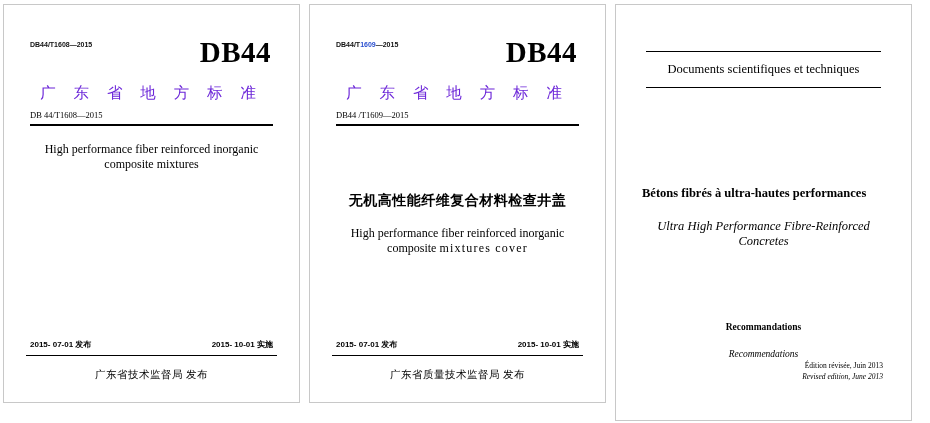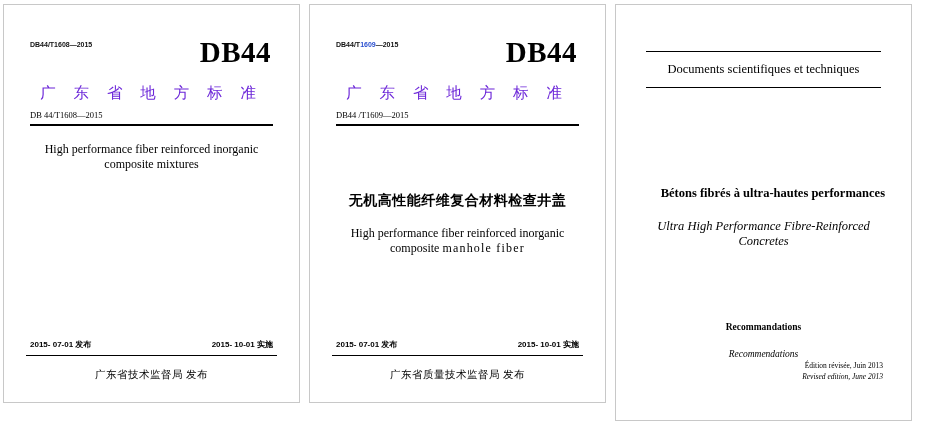--- a/index.html
+++ b/index.html
@@ -154,21 +154,21 @@
   .fr-rule.bottom { margin-top: 10px; }
   .fr-header {
     text-align: center;
     font-family: "Liberation Serif", serif;
     font-size: 12.5px;
     color: #000000;
     margin-top: 10px;
   }
   .fr-title1 {
     margin-top: 98px;
-    text-align: right;
+    text-align: left;
     font-family: "Liberation Serif", serif;
     font-weight: bold;
     font-size: 12.5px;
     color: #000000;
   }
   .fr-title2 {
     margin-top: 18px;
     text-align: center;
     font-family: "Liberation Serif", serif;
     font-style: italic;
@@ -234,21 +234,21 @@
       <div class="code-line">
         <span>DB44/T</span><span class="blue">1609</span><span>—2015</span>
       </div>
       <div class="db-logo">DB44</div>
       <div class="std-title">广 东 省 地 方 标 准</div>
       <div class="std-code">DB44 /T1609—2015</div>
       <div class="rule-thick"></div>
       <div class="doc-title">无机高性能纤维复合材料检查井盖</div>
       <div class="doc-subtitle">
         <span>High performance fiber reinforced inorganic composite</span>
-        <span class="spaced">manhole  fiber</span>
+        <span class="spaced">mixtures  cover</span>
       </div>
     </div>
     <div class="dates">
       <span>2015- 07-01 发布</span>
       <span>2015- 10-01 实施</span>
     </div>
     <div class="rule-bottom"></div>
     <div class="publisher">广东省质量技术监督局 发布</div>
   </div>
 

